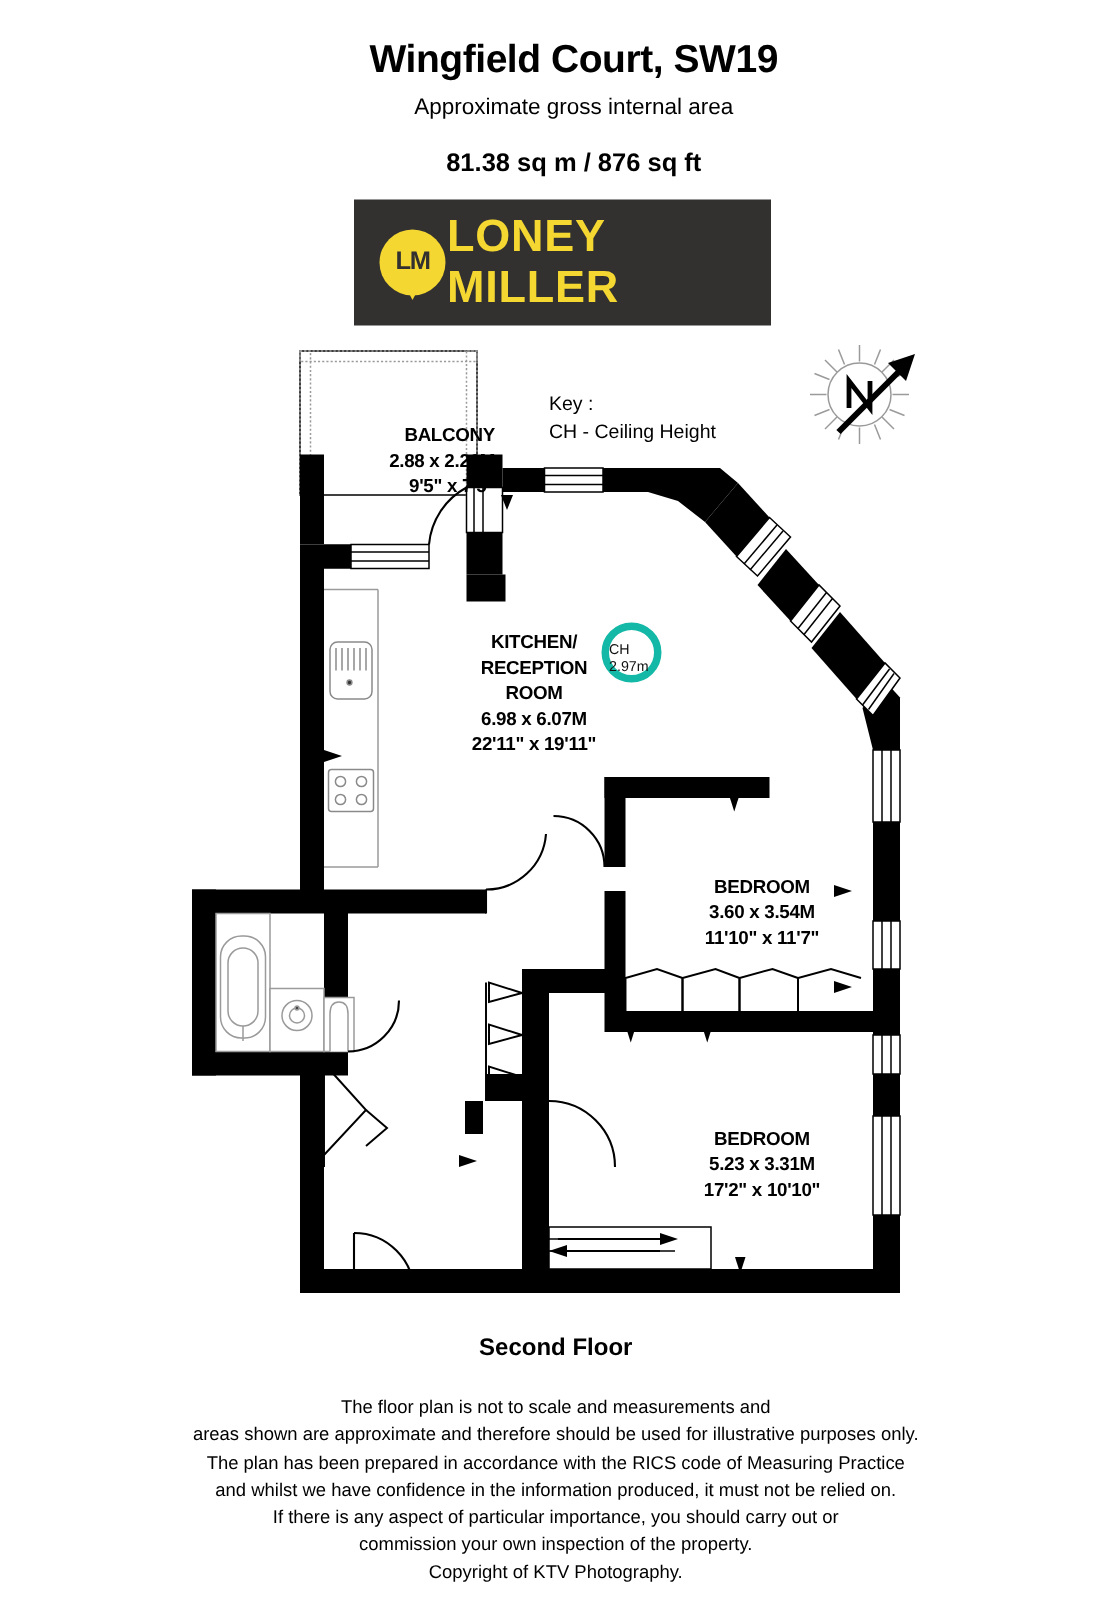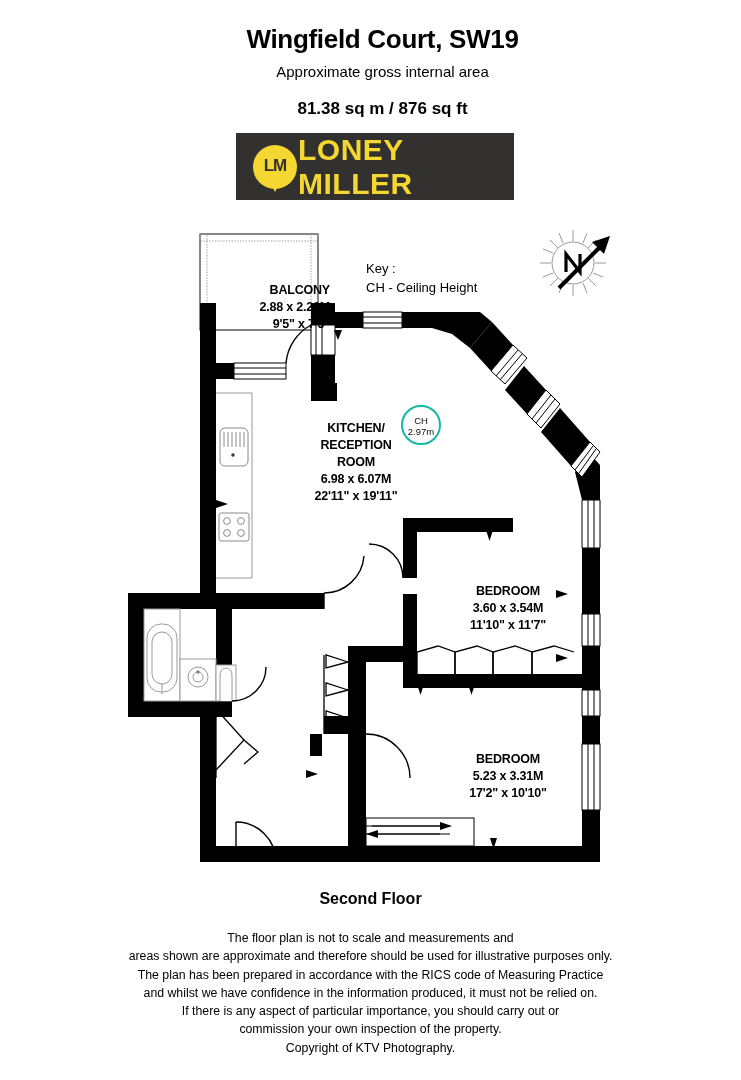--- a/index.html
+++ b/index.html
@@ -39,21 +39,21 @@
     font-weight: bold;
     margin-top: 19px;
   }
 
   
   .logo-band {
     position: absolute;
     left: 236px;
     top: 133px;
     width: 278px;
-    height: 67px;
+    height: 84px;
     background: #333130;
     display: flex;
     align-items: center;
   }
   .logo-pin {
     position: relative;
     width: 44px;
     height: 44px;
     margin-left: 17px;
     flex: none;
@@ -136,28 +136,27 @@
   .room-label .df { display: block; }
 
   #label-balcony { left: 206px; top: 282px; width: 124px; text-align: right; }
   #label-kitchen { left: 296px; top: 420px; width: 120px; }
   #label-bed1    { left: 438px; top: 583px; width: 140px; }
   #label-bed2    { left: 438px; top: 751px; width: 140px; }
 
   .ch-badge {
     position: absolute;
     left: 401px;
-    top: 405px;
+    top: 415px;
     width: 40px;
     height: 40px;
-    border: 2px solid #14b8a6;
+    border: 5px solid #14b8a6;
     border-radius: 50%;
     font-size: 9.5px;
     line-height: 11px;
-    text-align: center;
     padding-top: 8px;
     box-sizing: border-box;
     color: #111;
   }
 
   
   .floor-name {
     position: absolute;
     top: 890px;
     left: 0;

